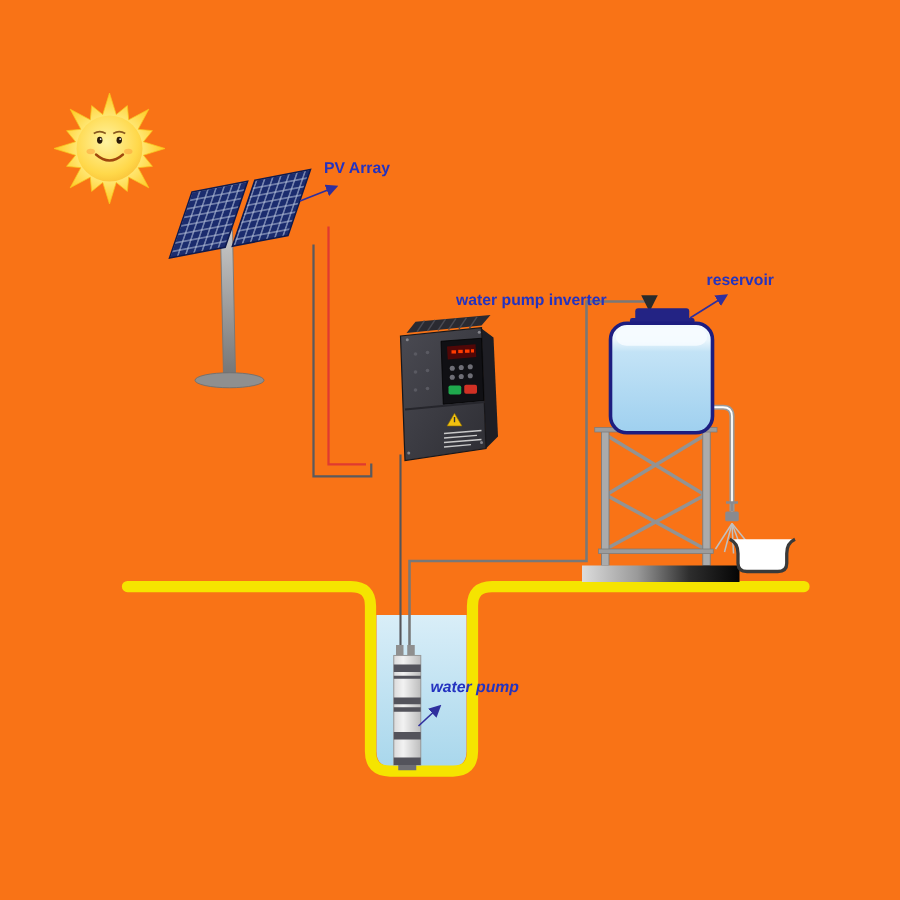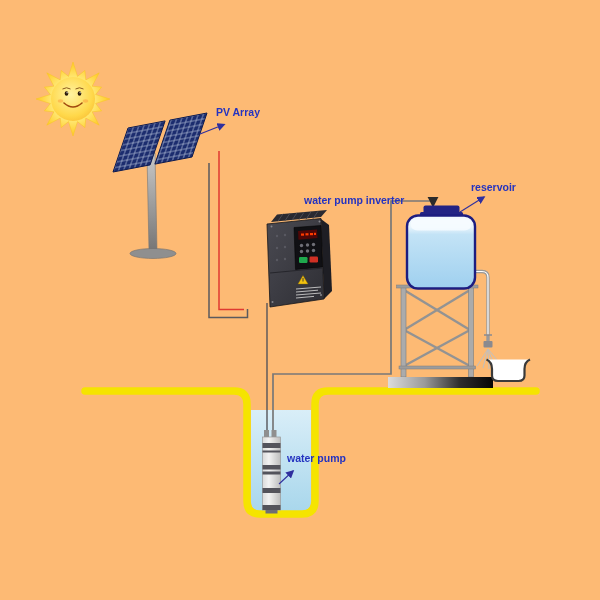--- a/index.html
+++ b/index.html
@@ -1,24 +1,24 @@
 <!DOCTYPE html>
 <html><head>
 <meta charset="utf-8">
 <style>
   html,body{margin:0;padding:0;background:#fff;}
-  #canvas{position:relative;width:600px;height:600px;background:#fdba74;overflow:hidden;
+  #canvas{position:relative;width:600px;height:600px;background:#f97316;overflow:hidden;
           font-family:"Liberation Sans",sans-serif;}
   #art{position:absolute;left:0;top:0;}
   .lbl{position:absolute;font:bold 10.5px/1.15 "Liberation Sans",sans-serif;
        color:#2433c0;white-space:nowrap;}
   #lbl-pv{left:216px;top:106px;}
   #lbl-inv{left:276px;top:194px;margin-left:28px;}
   #lbl-res{left:471px;top:181px;}
-  #lbl-pump{left:287px;top:452px;}
+  #lbl-pump{left:287px;top:452px;font-style:italic;}
 </style>
 </head>
 <body>
 
 <div id="canvas">
 
 <svg id="art" width="600" height="600" viewBox="0 0 600 600">
   <defs>
     <linearGradient id="wellWater" x1="0" y1="0" x2="0" y2="1">
       <stop offset="0" stop-color="#d9eef8"></stop>

